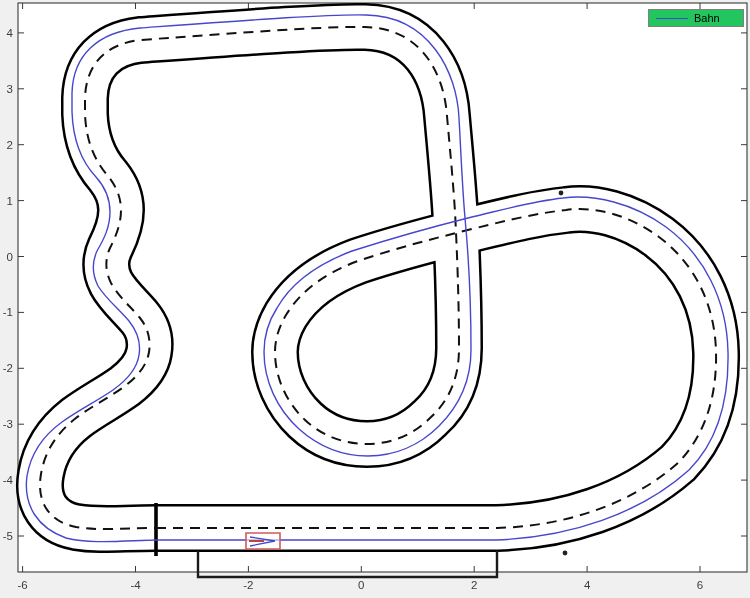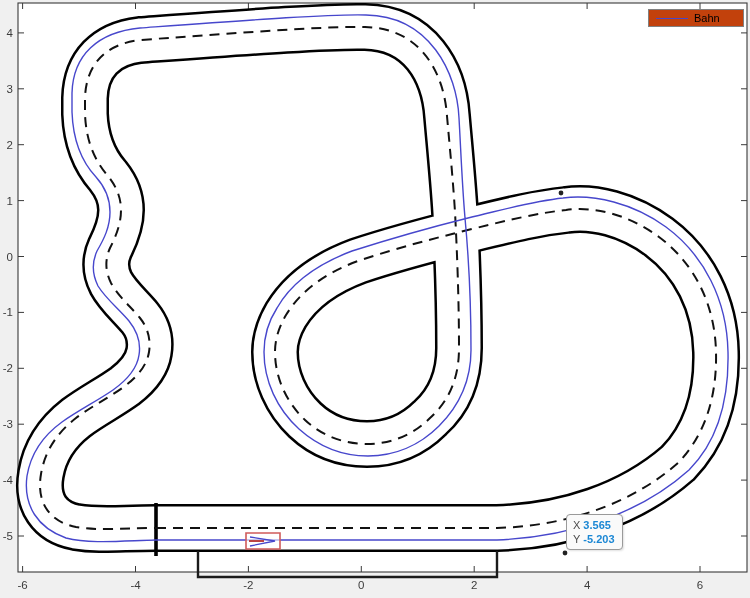--- a/index.html
+++ b/index.html
@@ -1,19 +1,19 @@
 <!DOCTYPE html>
 <html><head>
 <meta charset="utf-8">
 <style>
   html,body{margin:0;padding:0;background:#e8e8e8;font-family:"Liberation Sans",sans-serif;}
   .figure{position:relative;width:750px;height:598px;background:#f0f0f0;overflow:hidden;}
   .figure svg{position:absolute;left:0;top:0;}
   .tick-label{font-size:11.5px;fill:#3c3c3c;}
-  .legend{position:absolute;left:648px;top:9px;width:96px;height:18px;background:#c2410c;
+  .legend{position:absolute;left:648px;top:9px;width:96px;height:18px;background:#22c55e;
           border:1px solid #808080;display:flex;align-items:center;box-sizing:border-box;}
   .legend-line{display:inline-block;width:32px;height:0;border-top:1.4px solid #4747cc;margin-left:7px;}
   .legend-label{font-size:11px;color:#000;margin-left:6px;}
   .datatip{position:absolute;background:#fafafa;border:1px solid #9a9a9a;border-radius:4px;
            padding:3px 7px 3px 6px;font-size:11px;line-height:14px;box-shadow:1px 1px 2px rgba(0,0,0,0.12);
            white-space:nowrap;}
   .tip-lab{color:#4d4d4d;}
   .tip-val{color:#1b87d4;font-weight:bold;margin-left:3px;}
 </style>
 </head>
@@ -101,17 +101,13 @@
         <circle cx="565" cy="553" r="2.4" fill="#222"></circle>
       </g>
   </svg>
 
   <div class="legend">
     <span class="legend-line" style="border-top-color: rgb(71, 71, 204);"></span>
     <span class="legend-label">Bahn</span>
   </div>
 
 
-  <div class="datatip" style="left:566px;top:514px;">
-    <div><span class="tip-lab">X</span><span class="tip-val" style="color: rgb(27, 135, 212);">3.565</span></div>
-    <div><span class="tip-lab">Y</span><span class="tip-val" style="color: rgb(27, 135, 212);">-5.203</span></div>
-  </div>
 </div>
 
 </body></html>

